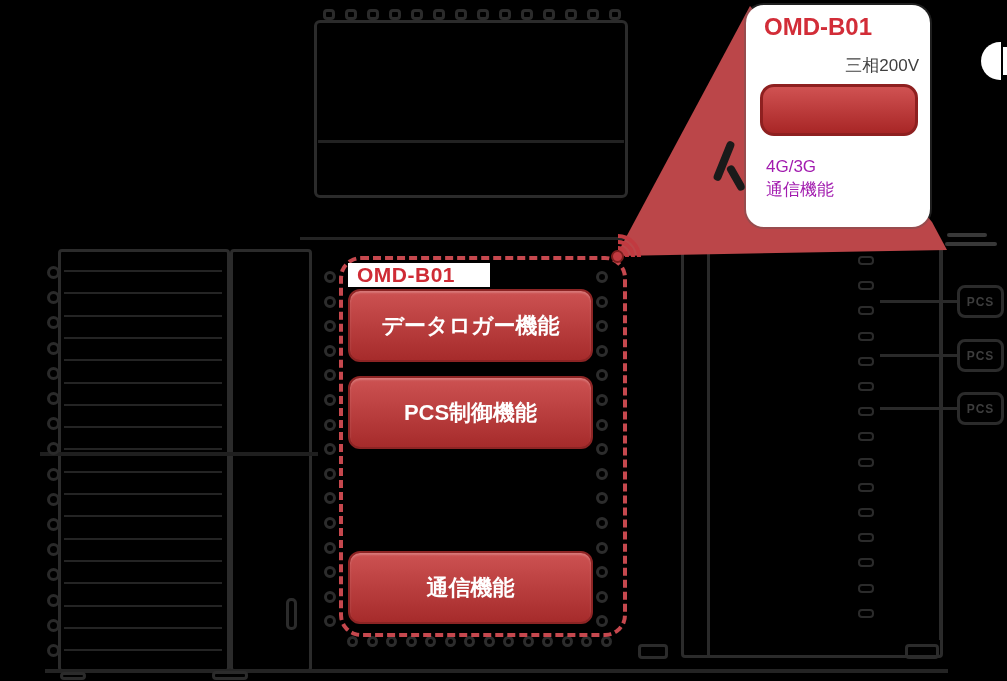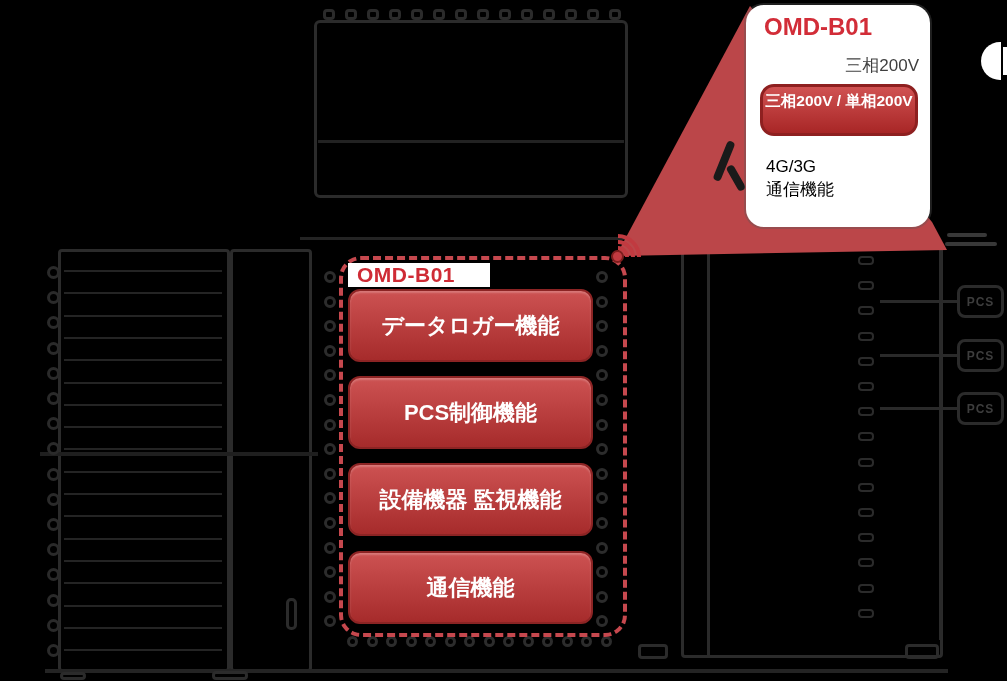--- a/index.html
+++ b/index.html
@@ -48,21 +48,21 @@
     position:absolute;left:746px;top:5px;width:184px;height:222px;z-index:6;
     background:#ffffff;border-radius:18px;box-shadow:0 0 0 2px rgba(90,90,90,0.35);
   }
   .callout-title{position:absolute;left:18px;top:8px;font-size:24px;font-weight:bold;color:#d22d38;}
   .power-label{position:absolute;right:11px;top:49px;font-size:17px;color:#3f3f3f;}
   .badge{
     position:absolute;left:14px;top:79px;width:158px;height:52px;box-sizing:border-box;
     border:3px solid #8e2020;border-radius:14px;background:linear-gradient(#d05252,#a82626);
     color:#fff;font-weight:bold;font-size:15.5px;text-align:center;line-height:21px;padding-top:3px;
   }
-  .antenna-label{position:absolute;left:20px;top:150px;font-size:17px;color:#000000;line-height:23px;}
+  .antenna-label{position:absolute;left:20px;top:150px;font-size:17px;color:#a21caf;line-height:23px;}
   
   .cloud-part{position:absolute;right:6px;top:42px;width:20px;height:38px;background:#fff;
     border-radius:19px 0 0 19px;z-index:6;}
   .cloud-sliver{position:absolute;right:0;top:47px;width:4px;height:28px;background:#fff;z-index:6;}
   
   .pcs{
     position:absolute;left:957px;width:47px;height:33px;box-sizing:border-box;
     border:3px solid #2b2b2b;border-radius:8px;color:#3d3d3d;font-size:12px;font-weight:bold;
     display:flex;align-items:center;justify-content:center;z-index:1;letter-spacing:1px;
   }
@@ -222,40 +222,36 @@
 
   <div class="feature-frame"></div>
   <div class="feature-label">OMD-B01</div>
 
   <div class="fbtn" style="top:376px;">
     <span>PCS制御機能</span>
   </div>
   <div class="fbtn" style="top:289px;">
     <span>データロガー機能</span>
   </div>
-  <div class="fbtn" style="top:463px;">
-    <span>設備機器 監視機能</span>
-  </div>
   <div class="fbtn" style="top:551px;">
     <span>通信機能</span>
   </div>
 
   <div class="sig-arc" style="left:607px;top:246px;width:22px;height:22px;"></div>
   <div class="sig-arc" style="left:601px;top:240px;width:34px;height:34px;"></div>
   <div class="sig-arc" style="left:595px;top:234px;width:46px;height:46px;"></div>
   <div class="sig-dot"></div>
 
   <div class="stick" style="left:720px;top:140px;width:8px;height:42px;transform:rotate(22deg);"></div>
   <div class="stick" style="left:732px;top:164px;width:8px;height:28px;transform:rotate(-30deg);"></div>
 
   <div class="callout">
     <div class="callout-title">OMD-B01</div>
     <div class="power-label">三相200V</div>
     <div class="badge">
-      <div>三相200V / 単相200V</div>
     </div>
     <div class="antenna-label">
       <div>4G/3G</div>
       <div>通信機能</div>
     </div>
   </div>
 
   <div class="cloud-part"></div>
   <div class="cloud-sliver"></div>
 

